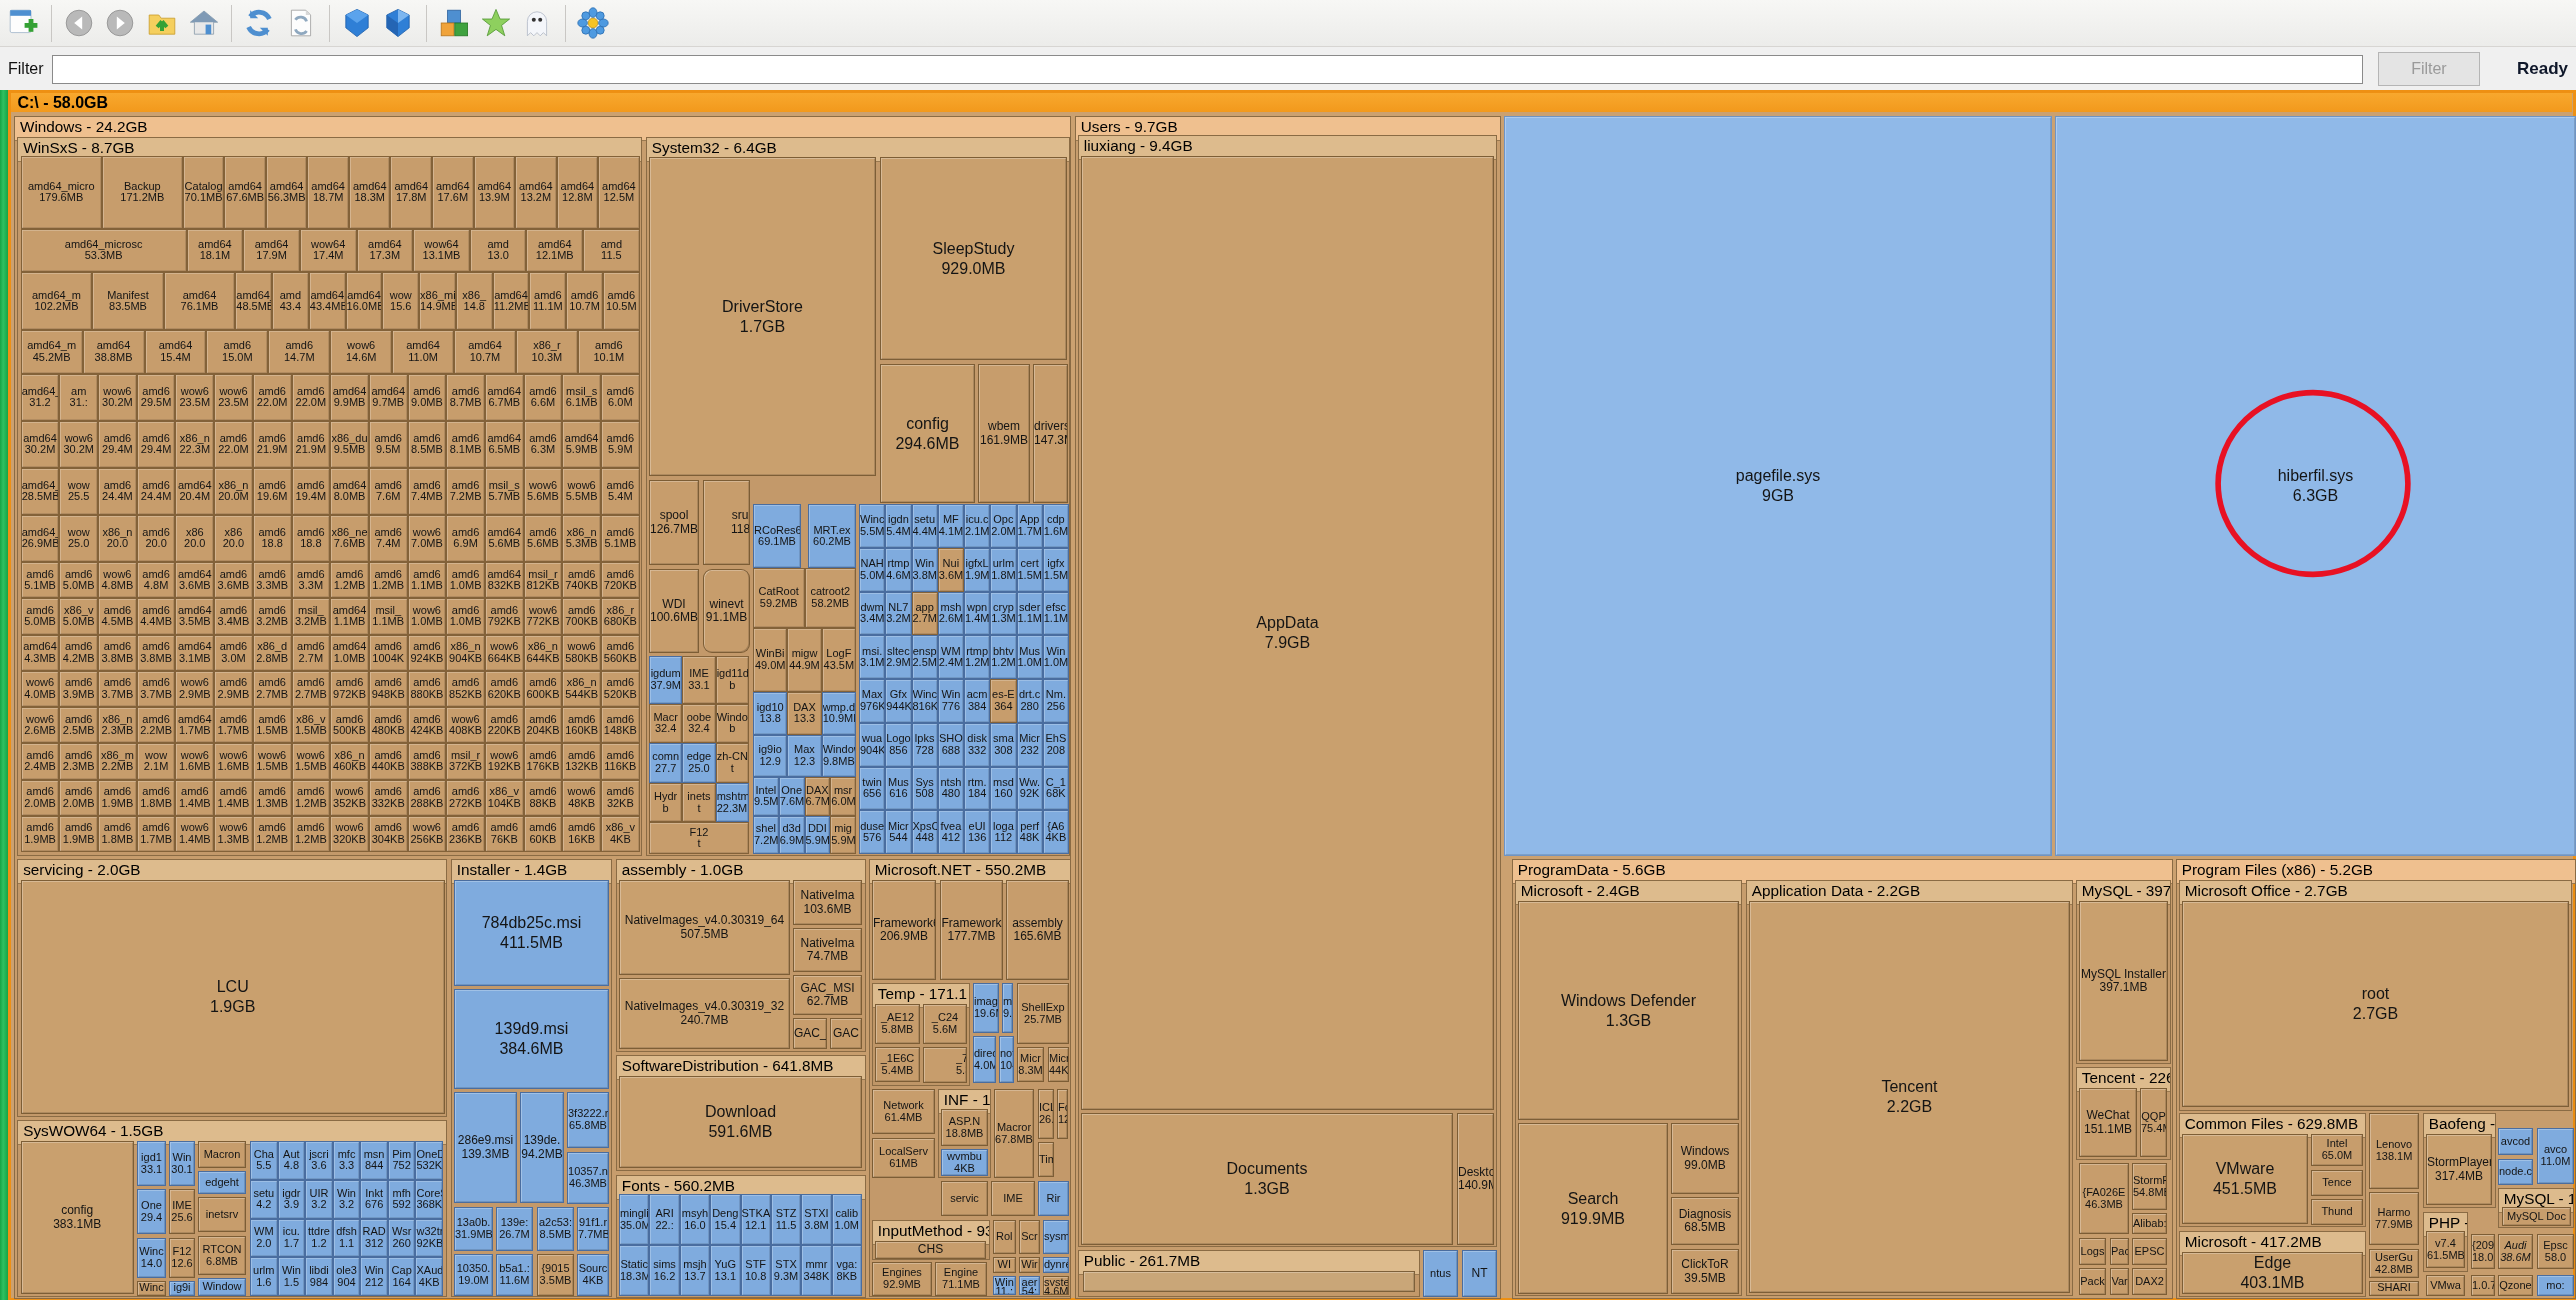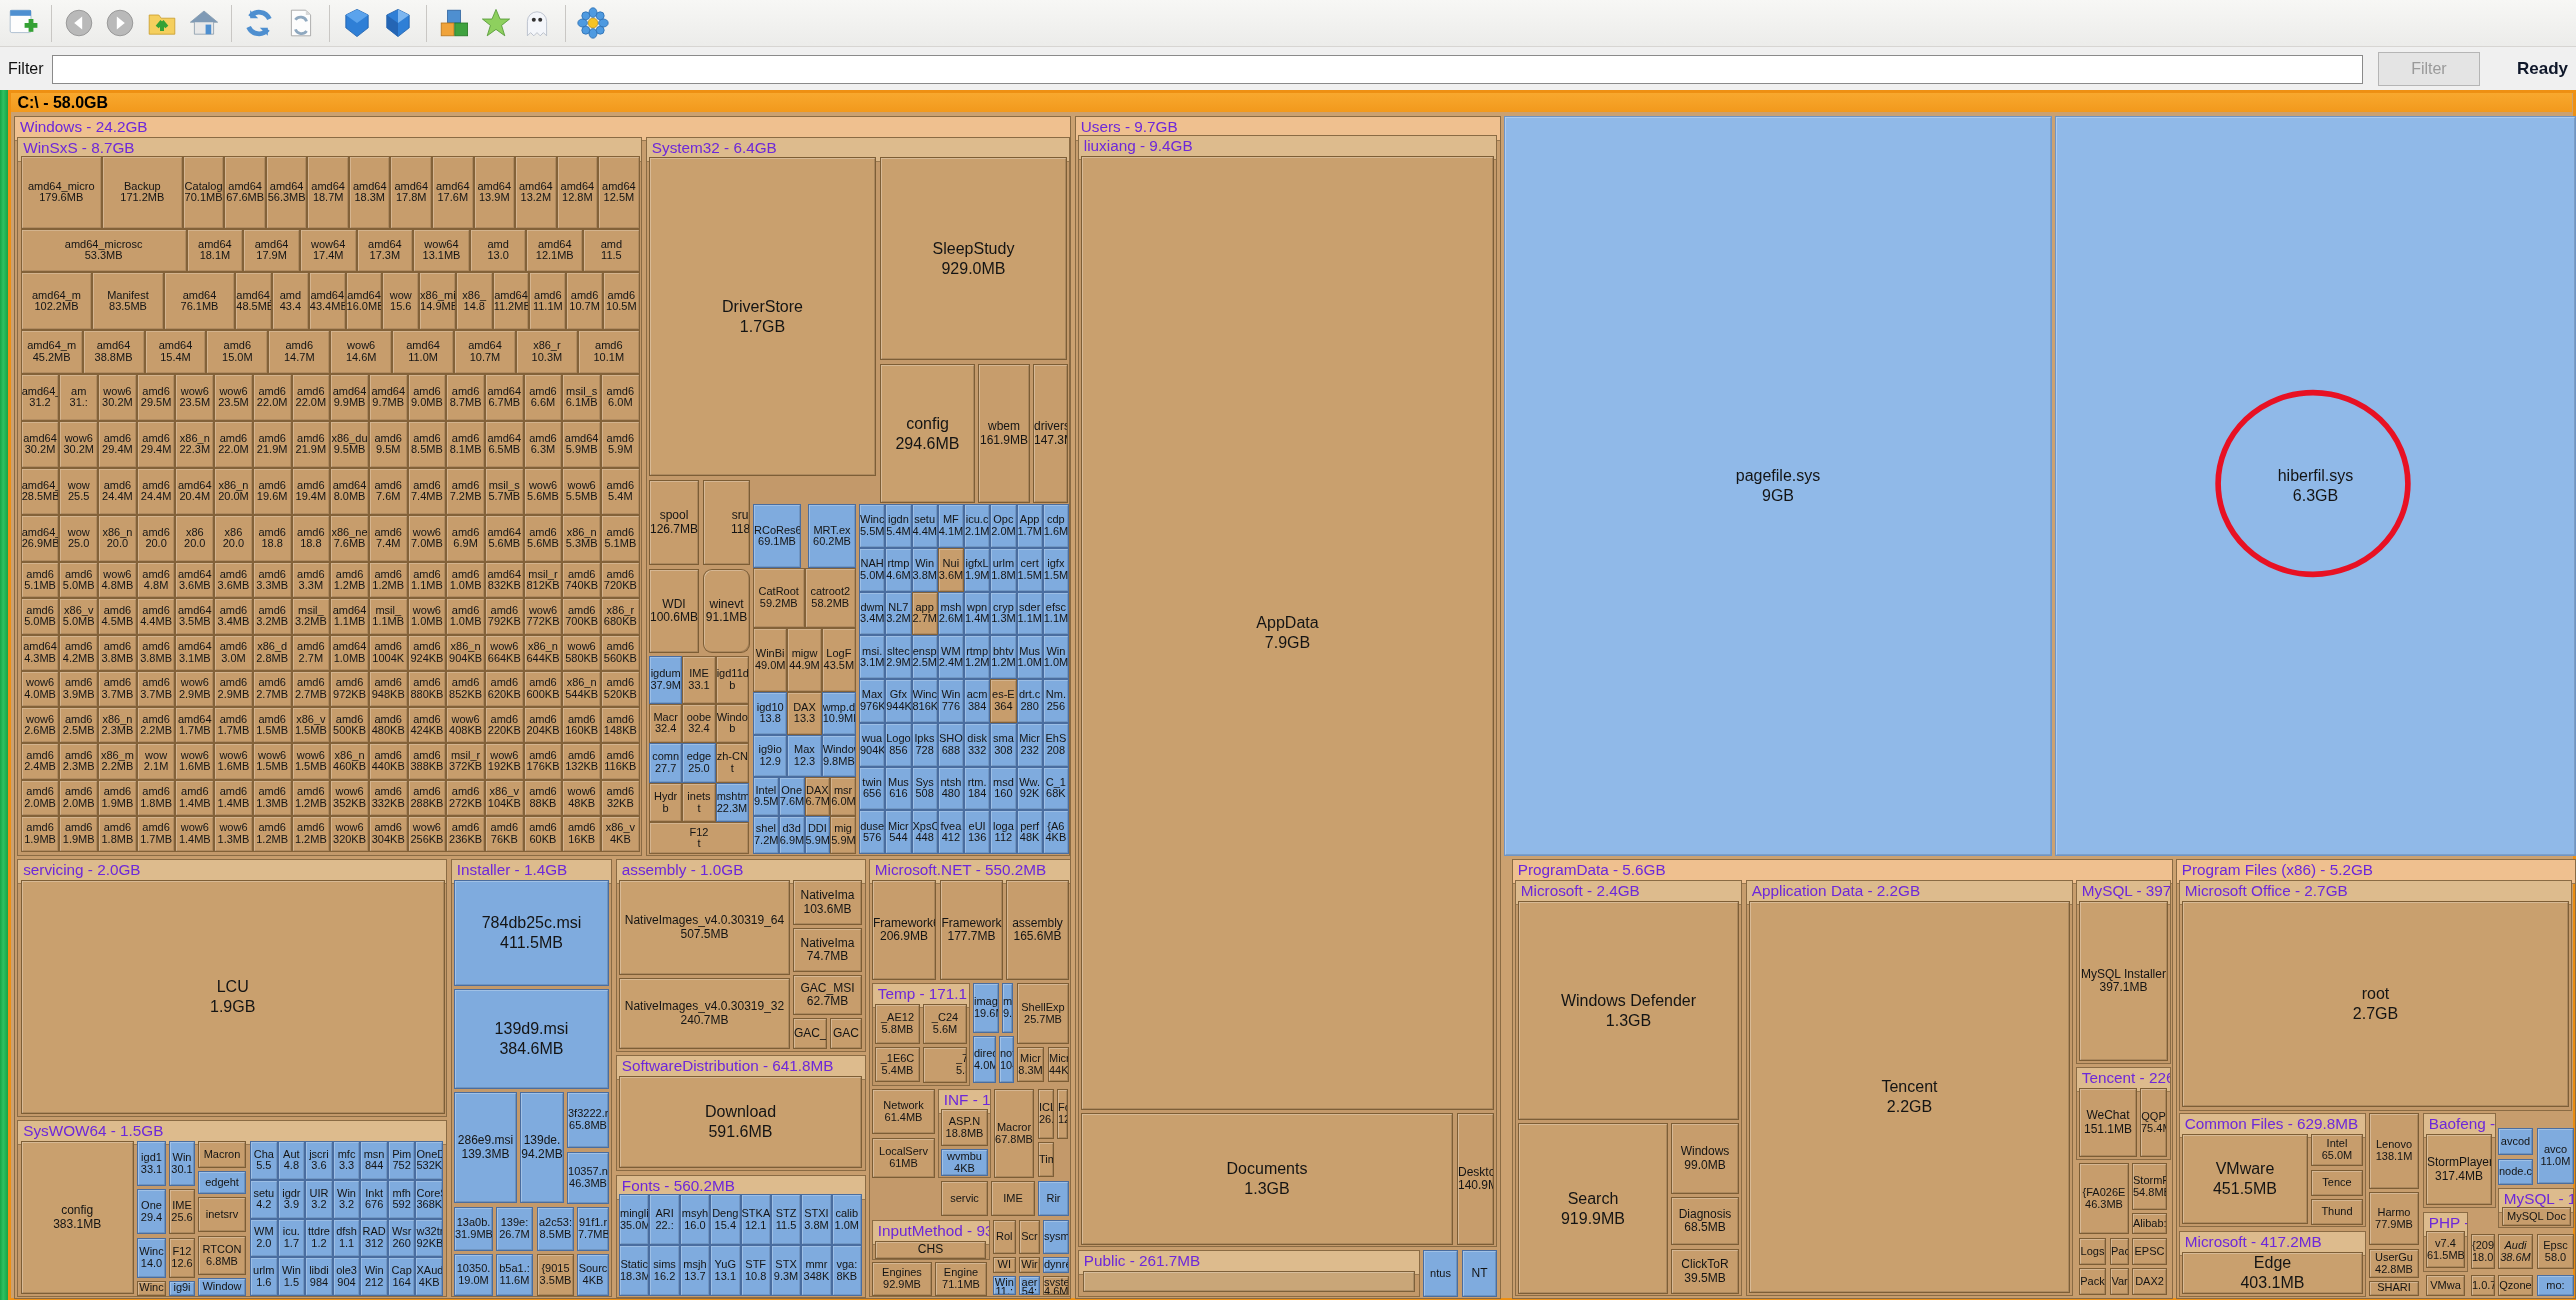--- a/index.html
+++ b/index.html
@@ -13,21 +13,21 @@
   #filter-label{font-size:16px;color:#111;margin-right:8px;}
   #filter-input{flex:0 0 2297px;height:27px;background:#fff;border:0.8px solid #8a8a8a;font-size:15.3px;padding:0 6.4px;}
   #filter-button{margin-left:14.5px;width:106px;height:32px;background:#e4e4e4;border:0.8px solid #b5b5b5;color:#9a9a9a;font-size:16px;text-align:center;line-height:32px;}
   #status-ready{margin-left:37px;font-size:17px;font-weight:bold;color:#0f172a;}
   
   #green-strip{position:absolute;left:0;top:90px;width:8px;height:1211px;background:linear-gradient(90deg,#17a345,#2ec161 40%,#17a345);}
   #treemap{position:absolute;left:8px;top:90px;width:2568px;height:1211px;background:#cba170;border:3.2px solid #ee9013;box-sizing:border-box;}
   #root-header{position:absolute;left:0px;top:0px;width:2561px;height:19.3px;background:linear-gradient(#f8a82e,#f2991c);color:#000;font-size:16px;font-weight:bold;padding-left:6.4px;line-height:19.3px;box-sizing:border-box;}
   
   .sec{position:absolute;border:0.8px solid #8a6b44;box-sizing:border-box;background:rgba(0,0,0,0.02);}
-  .sec .sec-h{height:24px;line-height:19.3px;font-size:15.3px;color:#6d28d9;padding-left:4.8px;overflow:hidden;white-space:nowrap;box-sizing:border-box;border-bottom:0.8px solid #9a7950;}
+  .sec .sec-h{height:24px;line-height:19.3px;font-size:15.3px;color:#000000;padding-left:4.8px;overflow:hidden;white-space:nowrap;box-sizing:border-box;border-bottom:0.8px solid #9a7950;}
   .h1{background:#efc08f;}
   .h2{background:#ddbb8d;}
   .cell{position:absolute;display:flex;flex-direction:column;align-items:center;justify-content:center;text-align:center;overflow:hidden;box-sizing:border-box;color:#141414;border:0.8px solid rgba(85,58,24,.65);box-shadow:inset 0.8px 0.8px 0 rgba(255,255,255,.35), inset -0.8px -0.8px 0 rgba(0,0,0,.18);}
   .k-t{background:#c79d6c;}
   .k-b{background:#7fabde;border-color:rgba(38,68,116,.6);}
   .k-B{background:#90b9e8;border-color:#6f94c4;}
   .k-f{background:#c9a06e;}
   .k-F{background:#7fabde;border-color:rgba(38,68,116,.6);}
   .k-e{background:#c9a678;}
   .fs-s{font-size:11px;line-height:1.05;}

